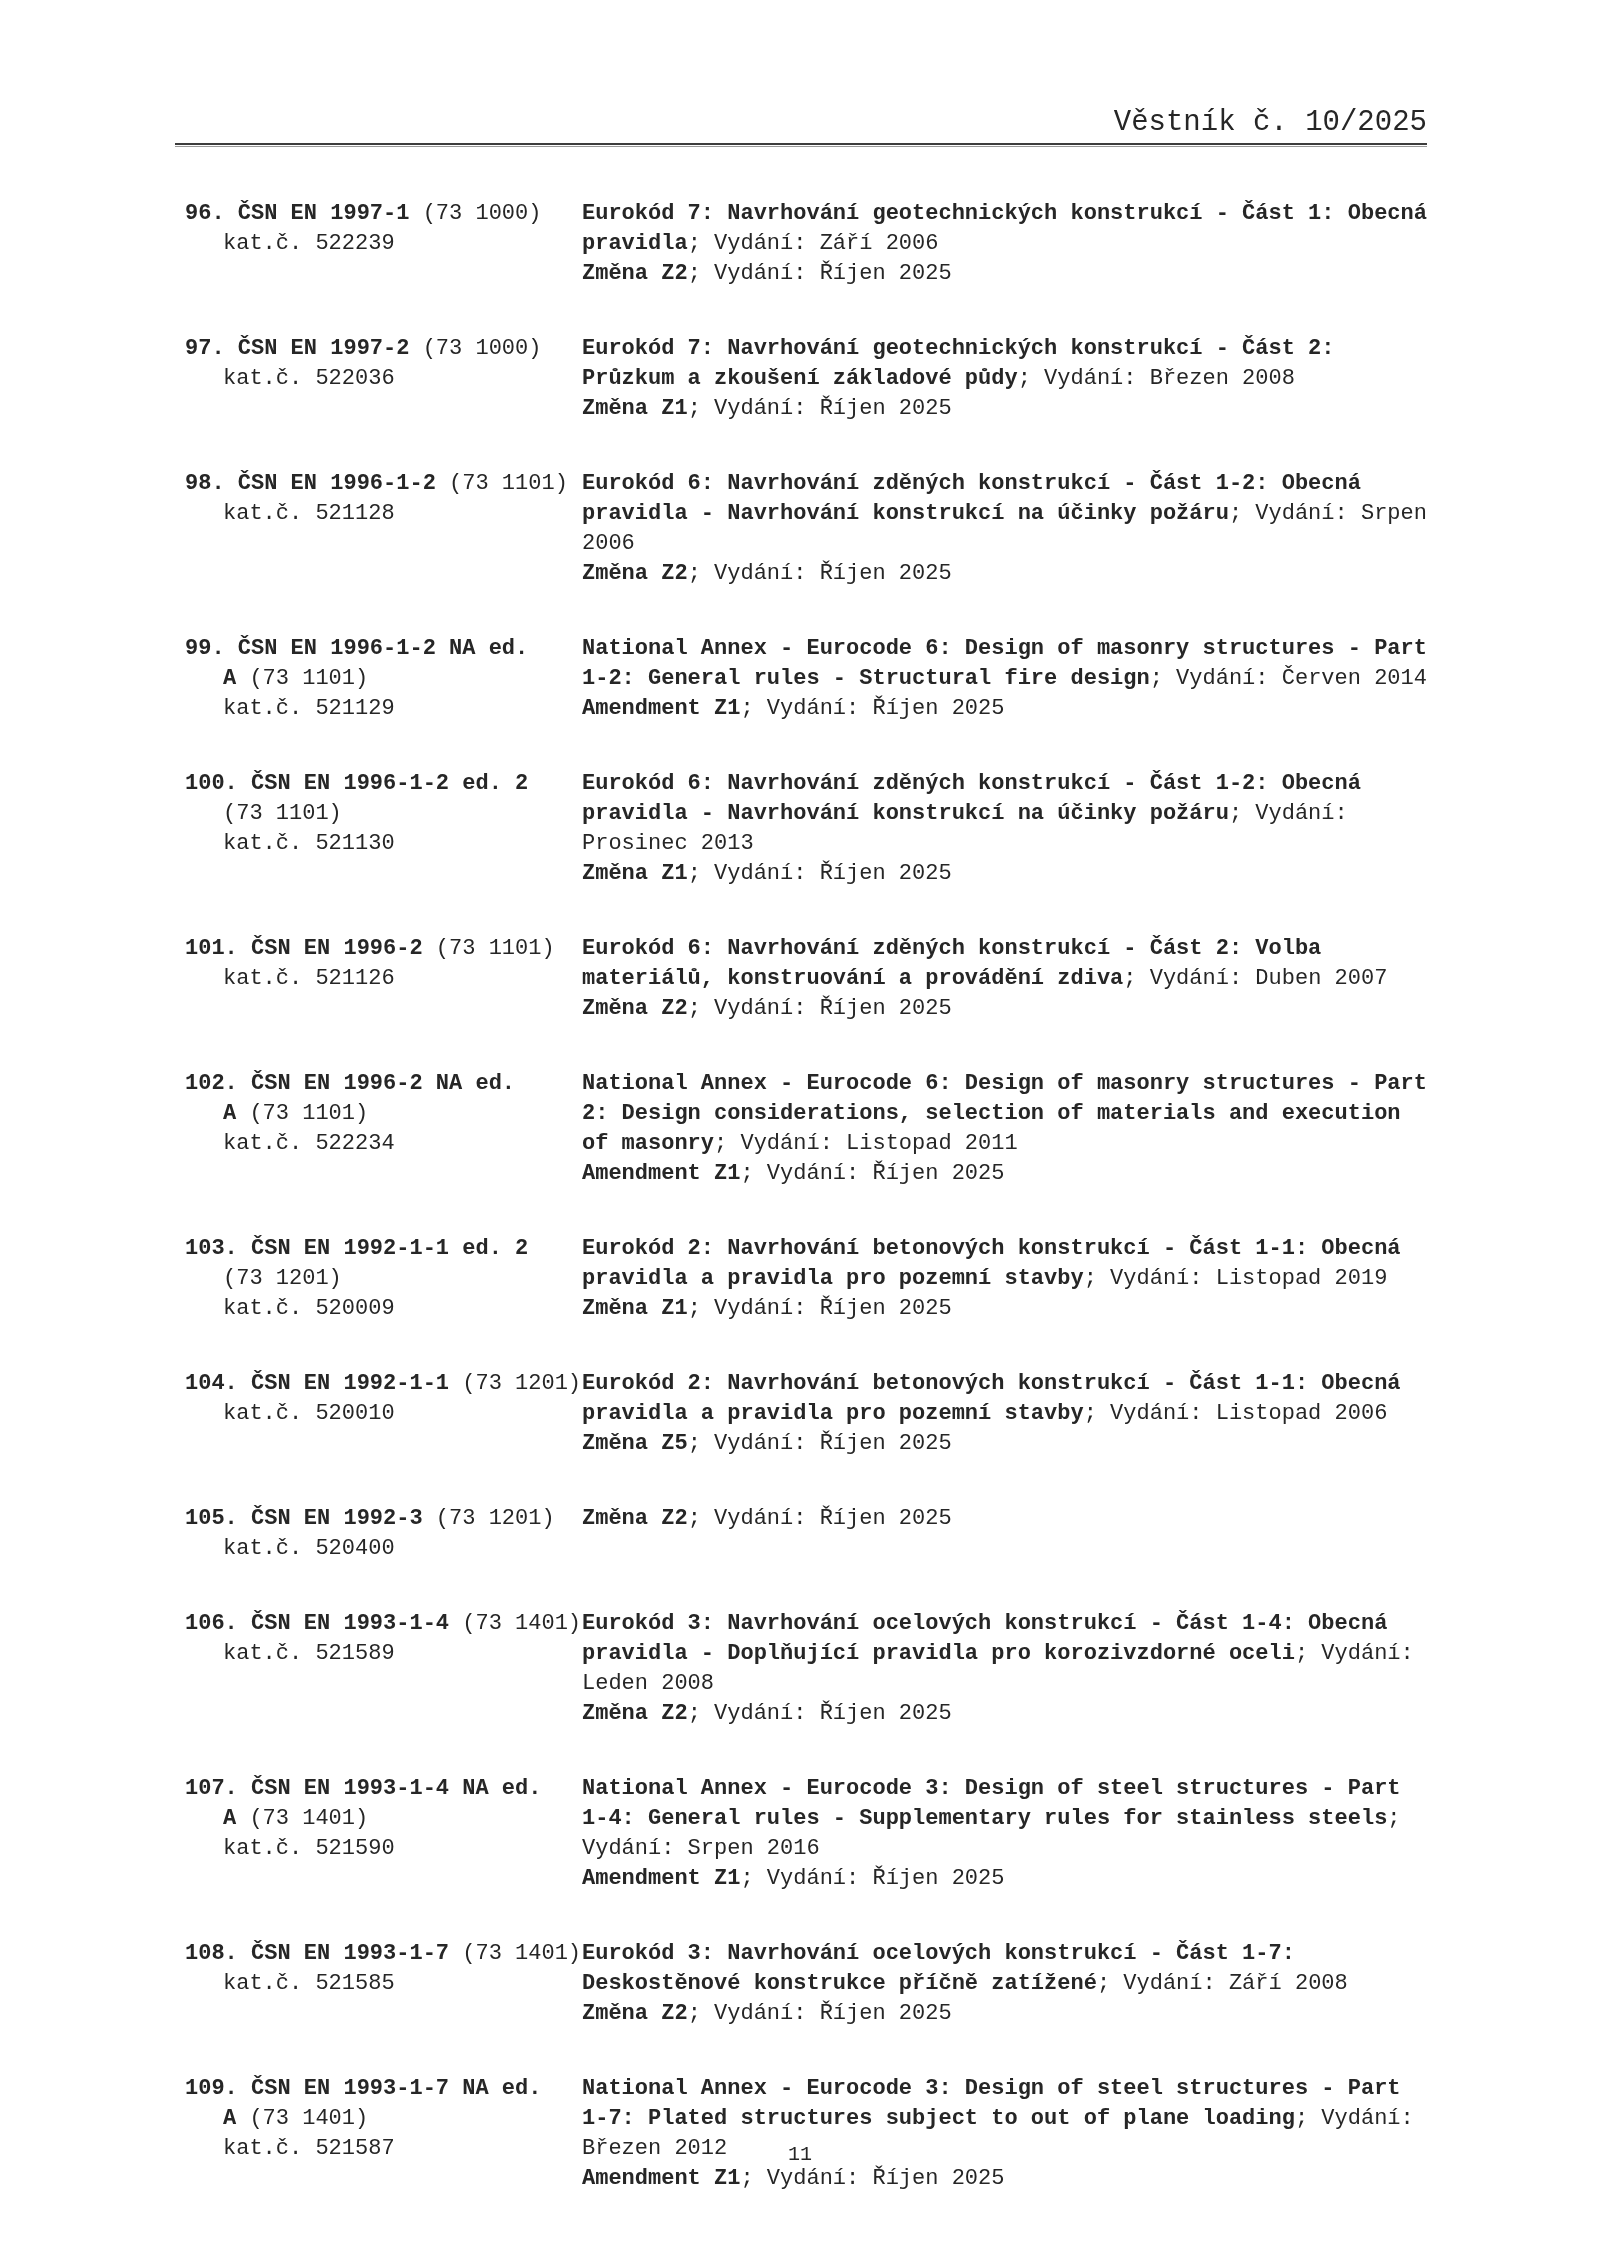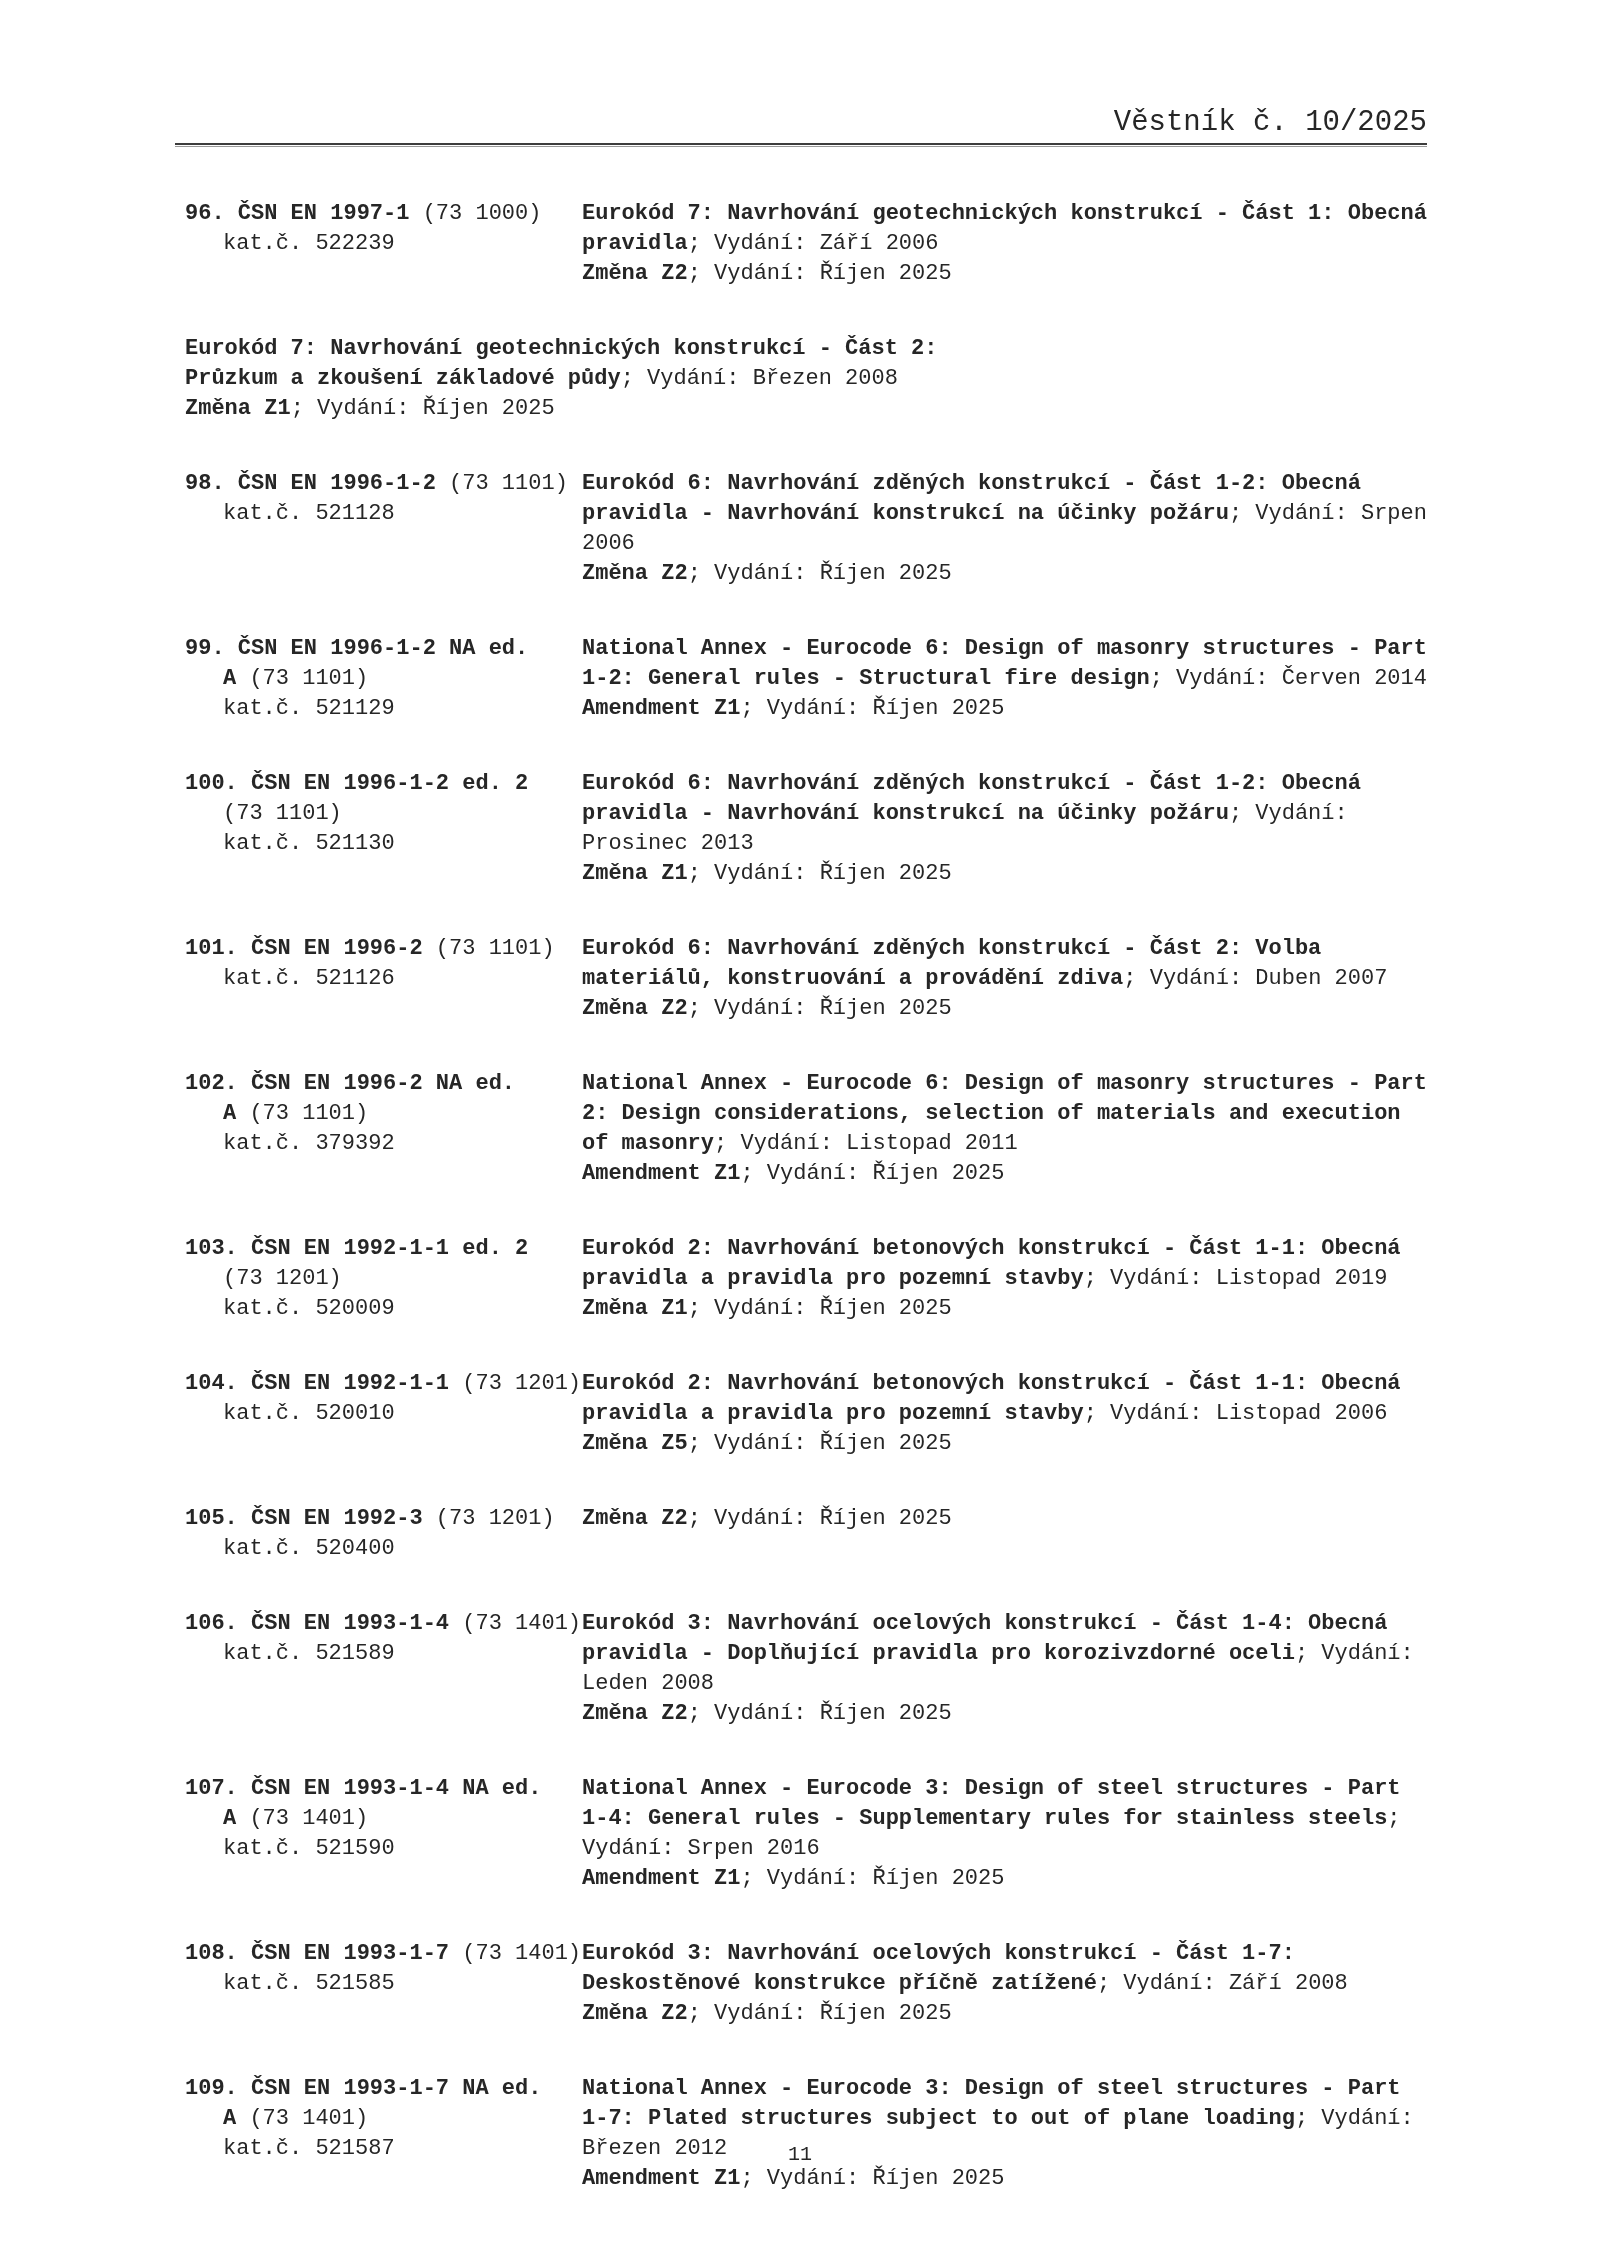--- a/index.html
+++ b/index.html
@@ -47,20 +47,24 @@
     <div class="left">
           <div class="lline"><span class="b">96. ČSN EN 1997-1</span><span> (73 1000)</span></div>
           <div class="lline indent"><span>kat.č. 522239</span></div>
         </div>
     <div class="right">
       <div class="titlep"><span class="b">Eurokód 7: Navrhování geotechnických konstrukcí - Část 1: Obecná pravidla</span><span>; Vydání: Září 2006</span></div>
       <div class="changep"><span class="b">Změna Z2</span><span>; Vydání: Říjen 2025</span></div>
     </div>
   </div>
       <div class="entry">
+    <div class="left">
+          <div class="lline"><span class="b">97. ČSN EN 1997-2</span><span> (73 1000)</span></div>
+          <div class="lline indent"><span>kat.č. 522036</span></div>
+        </div>
     <div class="right">
       <div class="titlep"><span class="b">Eurokód 7: Navrhování geotechnických konstrukcí - Část 2: Průzkum a zkoušení základové půdy</span><span>; Vydání: Březen 2008</span></div>
       <div class="changep"><span class="b">Změna Z1</span><span>; Vydání: Říjen 2025</span></div>
     </div>
   </div>
       <div class="entry">
     <div class="left">
           <div class="lline"><span class="b">98. ČSN EN 1996-1-2</span><span> (73 1101)</span></div>
           <div class="lline indent"><span>kat.č. 521128</span></div>
         </div>
@@ -98,21 +102,21 @@
         </div>
     <div class="right">
       <div class="titlep"><span class="b">Eurokód 6: Navrhování zděných konstrukcí - Část 2: Volba materiálů, konstruování a provádění zdiva</span><span>; Vydání: Duben 2007</span></div>
       <div class="changep"><span class="b">Změna Z2</span><span>; Vydání: Říjen 2025</span></div>
     </div>
   </div>
       <div class="entry">
     <div class="left">
           <div class="lline"><span class="b">102. ČSN EN 1996-2 NA ed.</span></div>
           <div class="lline indent"><span class="b">A</span><span> (73 1101)</span></div>
-          <div class="lline indent"><span>kat.č. 379392</span></div>
+          <div class="lline indent"><span>kat.č. 522234</span></div>
         </div>
     <div class="right">
       <div class="titlep"><span class="b">National Annex - Eurocode 6: Design of masonry structures - Part 2: Design considerations, selection of materials and execution of masonry</span><span>; Vydání: Listopad 2011</span></div>
       <div class="changep"><span class="b">Amendment Z1</span><span>; Vydání: Říjen 2025</span></div>
     </div>
   </div>
       <div class="entry">
     <div class="left">
           <div class="lline"><span class="b">103. ČSN EN 1992-1-1 ed. 2</span></div>
           <div class="lline indent"><span>(73 1201)</span></div>

